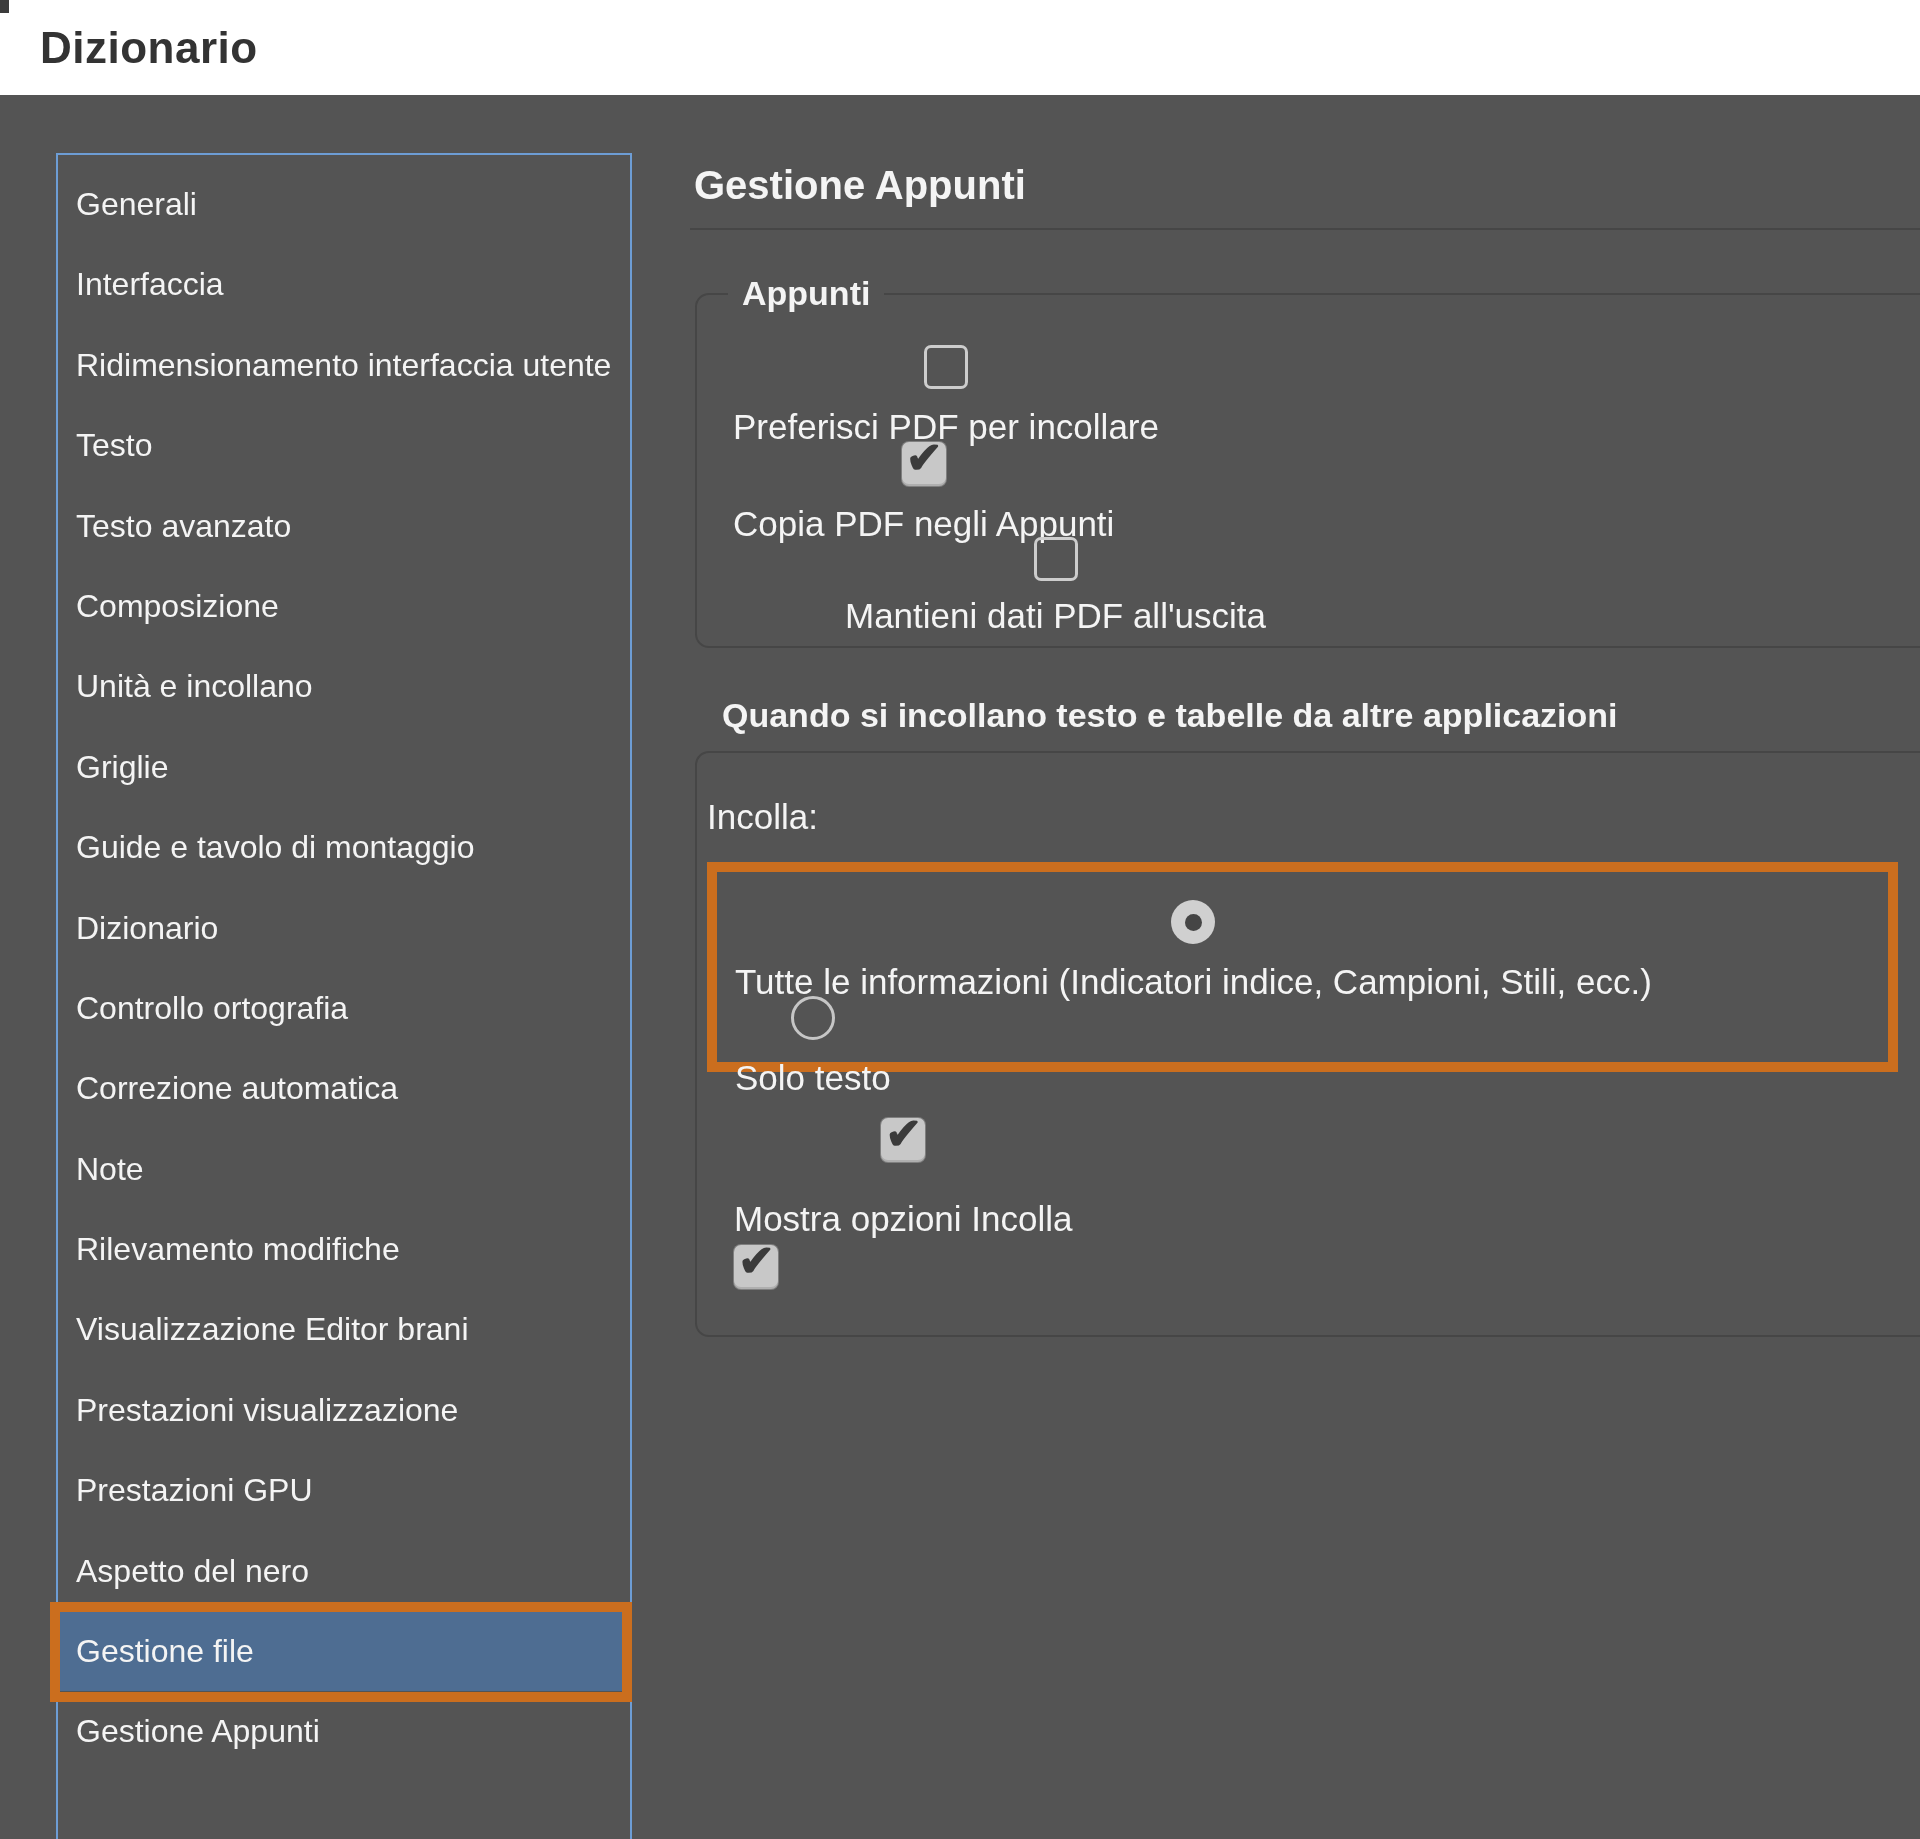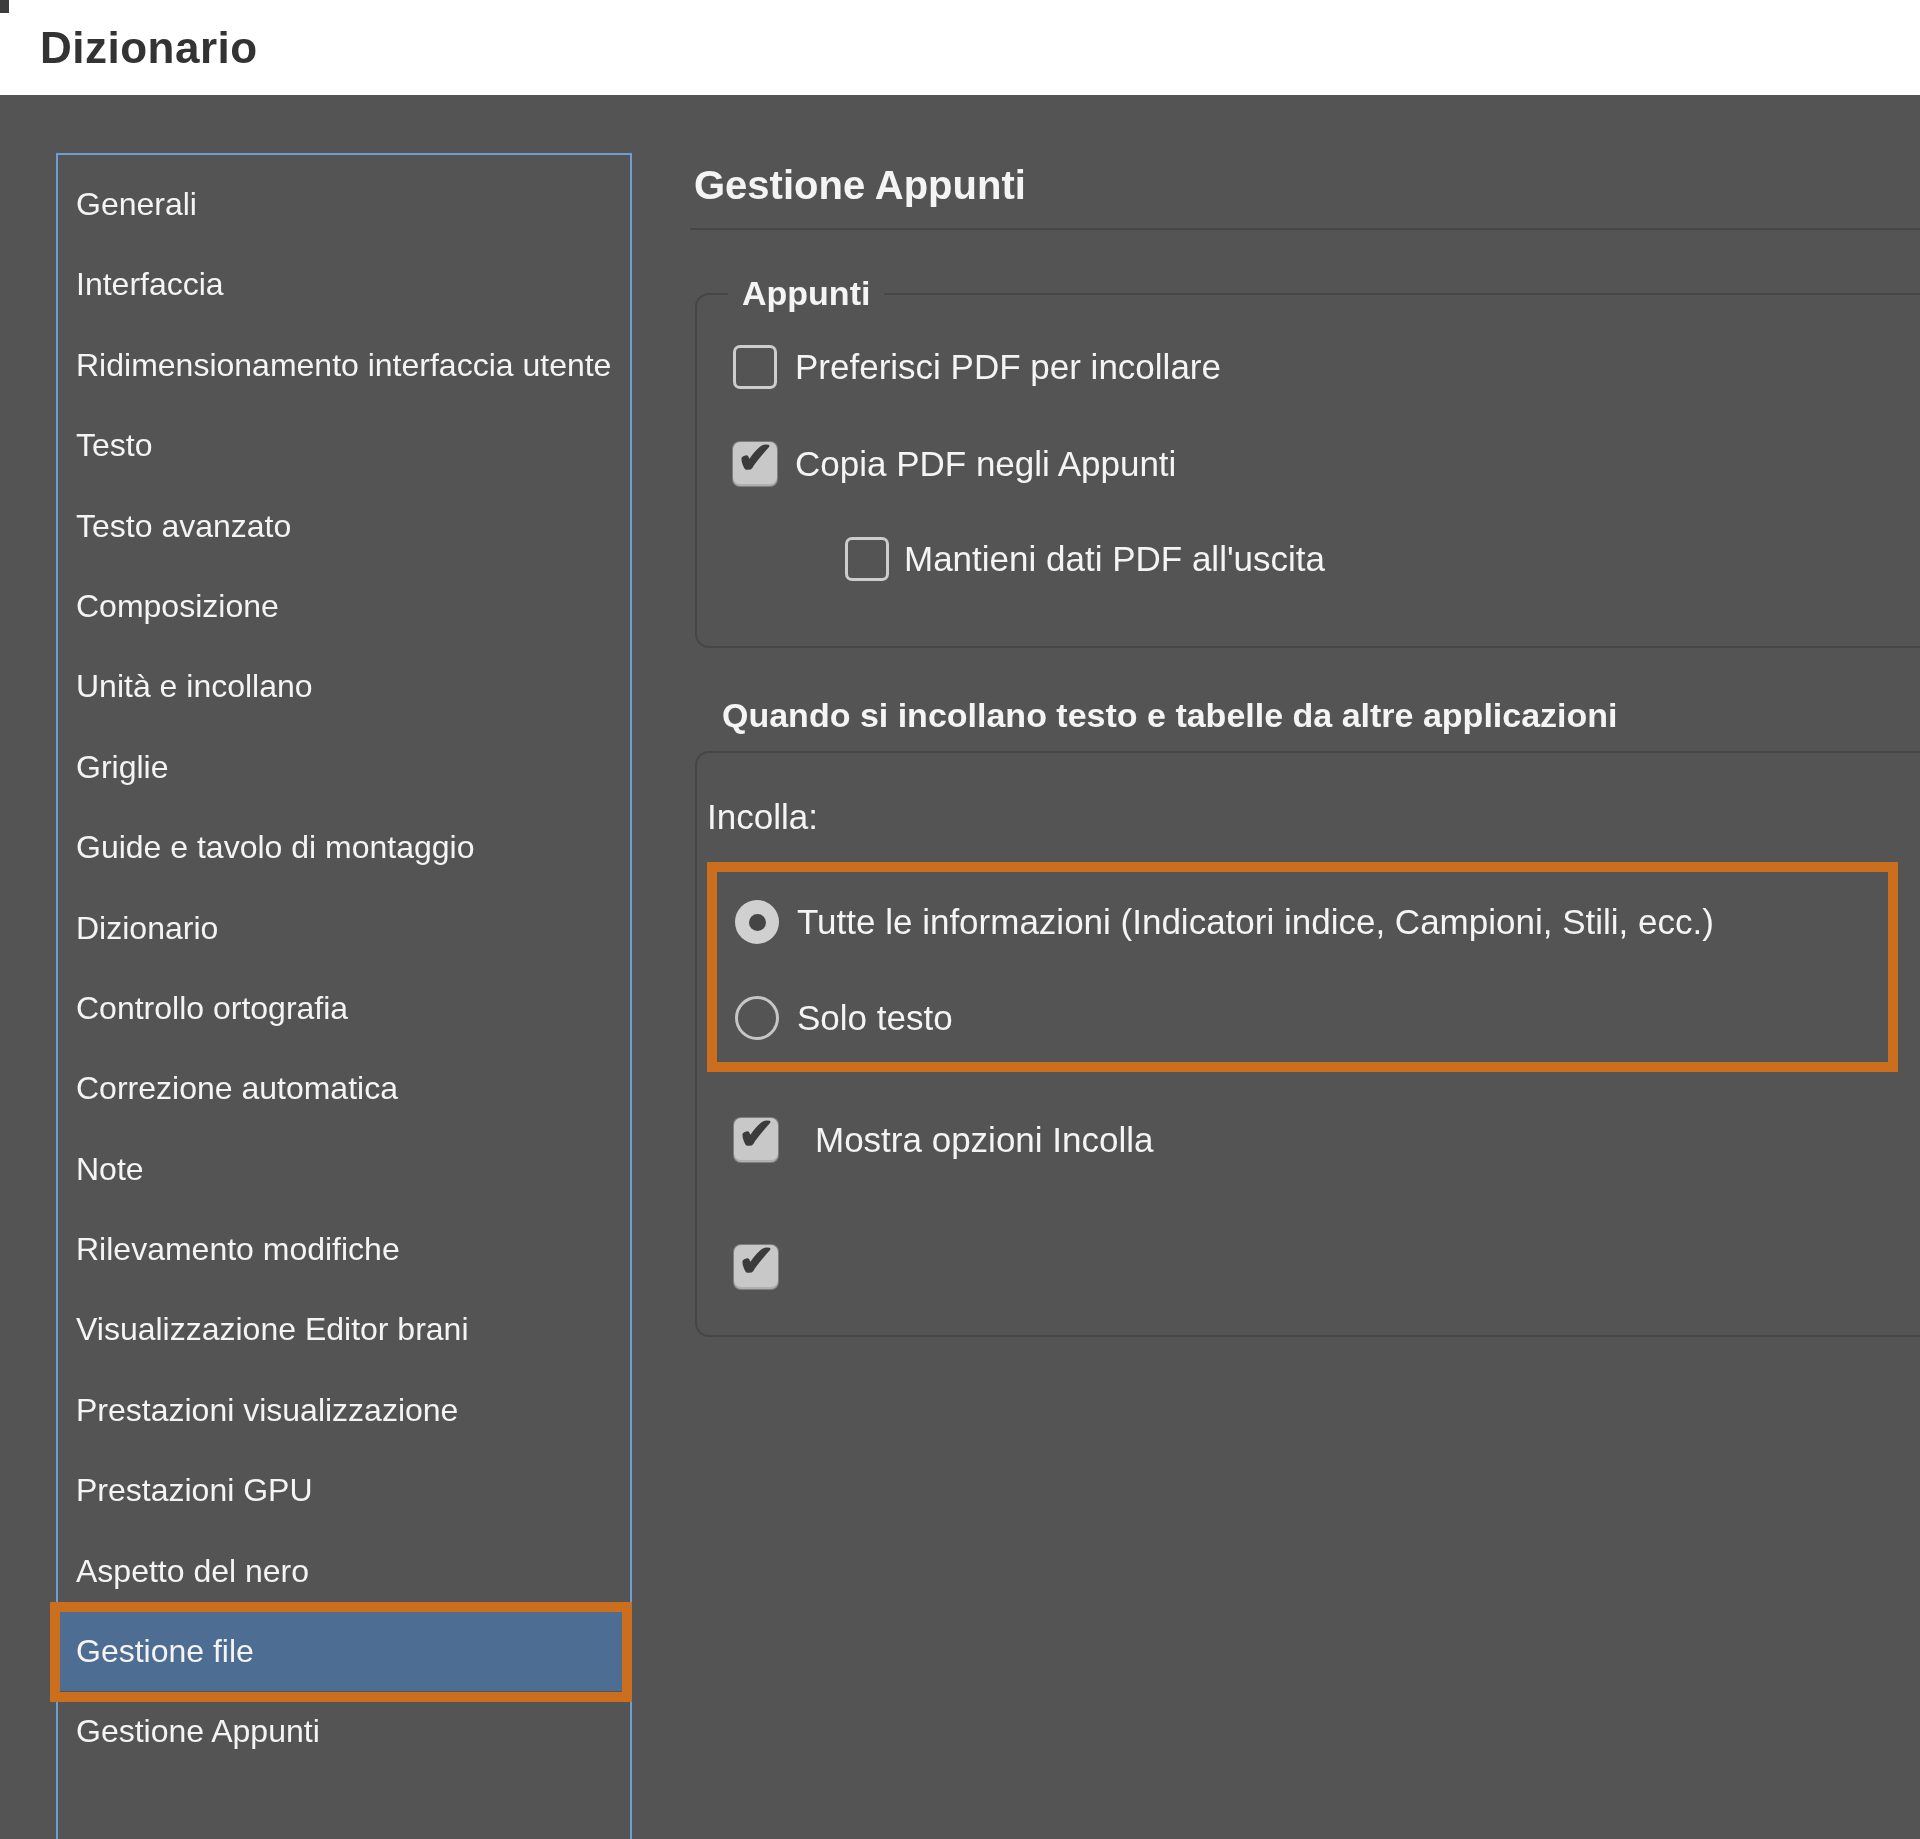--- a/index.html
+++ b/index.html
@@ -39,21 +39,21 @@
       padding:0 14px;font-size:34px;font-weight:600;color:var(--text);white-space:nowrap;}
   .legend-appunti{left:728px;top:272px;}
   .legend-paste{left:708px;top:694px;}
   .incolla-label{position:absolute;left:707px;top:795px;height:44px;line-height:44px;
       font-size:35px;color:var(--text);}
 
   .orange-frame{position:absolute;left:707px;top:862px;width:1191px;height:210px;
       border:10px solid var(--orange);pointer-events:none;}
 
   
-  .ctl-row{position:absolute;display:flex;align-items:center;gap:18px;height:44px;}
+  .ctl-row{position:absolute;display:flex;align-items:center;gap:18px;height:44px;flex-direction:column;}
   .ctl-row .lbl{font-size:35px;color:var(--text);white-space:nowrap;}
 
   .checkbox{width:44px;height:44px;border:3px solid #cdcdcd;border-radius:7px;
       flex:0 0 auto;position:relative;background:transparent;}
   .checkbox.on{border:none;background:var(--ctl);
       box-shadow:inset 0 -2px 0 rgba(0,0,0,.12),0 0 0 1px rgba(255,255,255,.25);}
   .checkbox.on::after{content:"\2714";position:absolute;left:4px;top:-10px;
       font-size:44px;font-weight:bold;color:var(--check);}
 
   .radio{width:44px;height:44px;border-radius:50%;flex:0 0 auto;position:relative;

